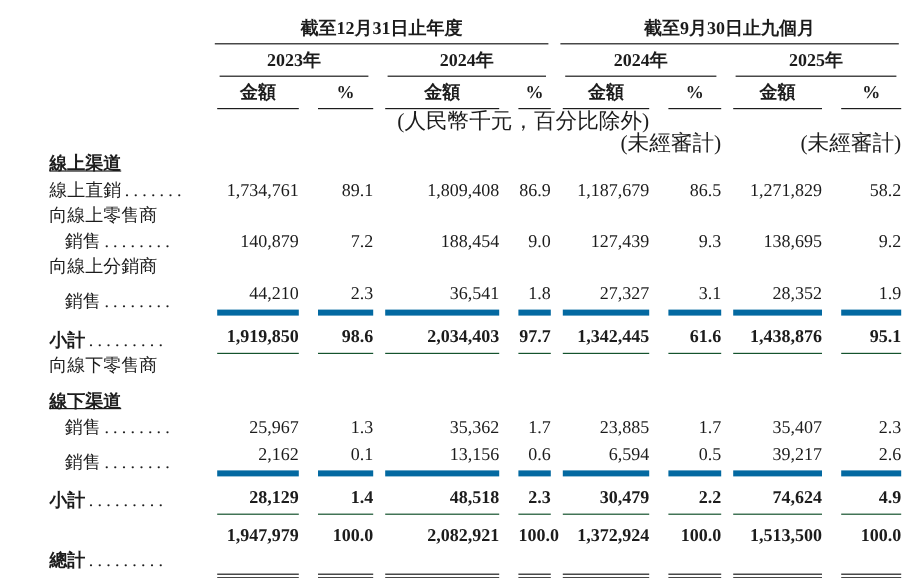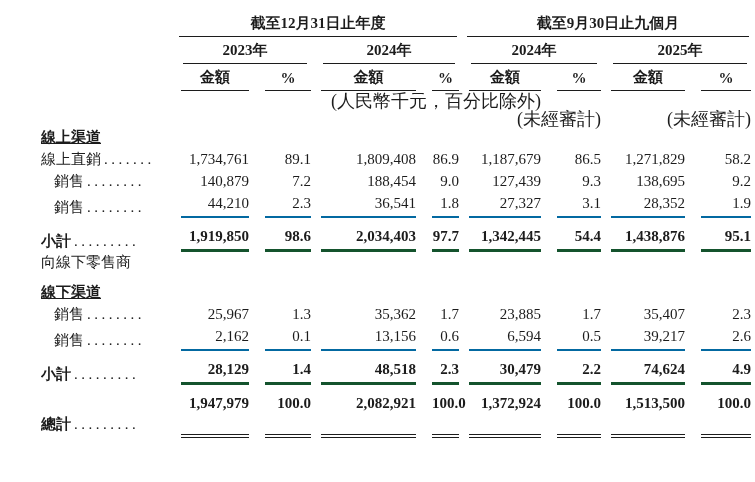--- a/index.html
+++ b/index.html
@@ -37,24 +37,24 @@
   tr.r td{line-height:22px;}
   tr.wrap td, tr.section td{line-height:21px;}
   tr.section .lt{font-weight:bold;text-decoration:underline;}
   tr.gap td{padding-top:9px;}
   tr.ind td.lbl{padding-left:13px;}
   td.lbl{white-space:nowrap;overflow:hidden;}
   .lead{letter-spacing:3.5px;margin-left:3px;}
   td.num{text-align:right;}
   .cv{display:block;text-align:right;margin-left:10px;white-space:nowrap;}
   td.pcc .cv{margin-left:16px;}
-  tr.rb .cv{border-bottom:2px solid #0369a1;padding-bottom:2px;}
+  tr.rb .cv{border-bottom:5px solid #0369a1;padding-bottom:2px;}
   tr.sub td{padding-top:7px;}
   tr.sub .lt, tr.sub .cv, tr.tot .lt, tr.tot .cv{font-weight:bold;}
-  tr.sub .cv{border-bottom:3px solid #14532d;padding-bottom:2px;}
+  tr.sub .cv{border-bottom:1px solid #14532d;padding-bottom:2px;}
   tr.tot td{padding-top:7px;padding-bottom:2px;}
   tr.tot .cv{border-bottom:1px solid #1c1c1c;padding-bottom:20px;position:relative;}
   tr.tot .cv::after{content:"";display:block;height:0;border-bottom:1px solid #1c1c1c;
       position:absolute;left:0;right:0;bottom:-4px;}
 </style>
 </head>
 <body>
 
 <div class="page">
 <table class="fin">
@@ -168,20 +168,23 @@
             <span class="cv">86.5</span>
           </td>
     <td class="num">
             <span class="cv">1,271,829</span>
           </td>
     <td class="num pcc">
             <span class="cv">58.2</span>
           </td>
   </tr>
 
+  <tr class="r wrap">
+    <td class="lbl" colspan="9"><span class="lt">向線上零售商</span></td>
+  </tr>
 
   <tr class="r ind">
     <td class="lbl"><span class="lt">銷售</span><span class="lead">........</span></td>
     <td class="num">
             <span class="cv">140,879</span>
           </td>
     <td class="num pcc">
             <span class="cv">7.2</span>
           </td>
     <td class="num">
@@ -197,20 +200,23 @@
             <span class="cv">9.3</span>
           </td>
     <td class="num">
             <span class="cv">138,695</span>
           </td>
     <td class="num pcc">
             <span class="cv">9.2</span>
           </td>
   </tr>
 
+  <tr class="r wrap">
+    <td class="lbl" colspan="9"><span class="lt">向線上分銷商</span></td>
+  </tr>
 
   <tr class="r ind rb">
     <td class="lbl"><span class="lt">銷售</span><span class="lead">........</span></td>
     <td class="num">
             <span class="cv">44,210</span>
           </td>
     <td class="num pcc">
             <span class="cv">2.3</span>
           </td>
     <td class="num">
@@ -244,21 +250,21 @@
     <td class="num">
             <span class="cv">2,034,403</span>
           </td>
     <td class="num pcc">
             <span class="cv">97.7</span>
           </td>
     <td class="num">
             <span class="cv">1,342,445</span>
           </td>
     <td class="num pcc">
-            <span class="cv">54.4</span>
+            <span class="cv">61.6</span>
           </td>
     <td class="num">
             <span class="cv">1,438,876</span>
           </td>
     <td class="num pcc">
             <span class="cv">95.1</span>
           </td>
   </tr>
 
   <tr class="r wrap">

